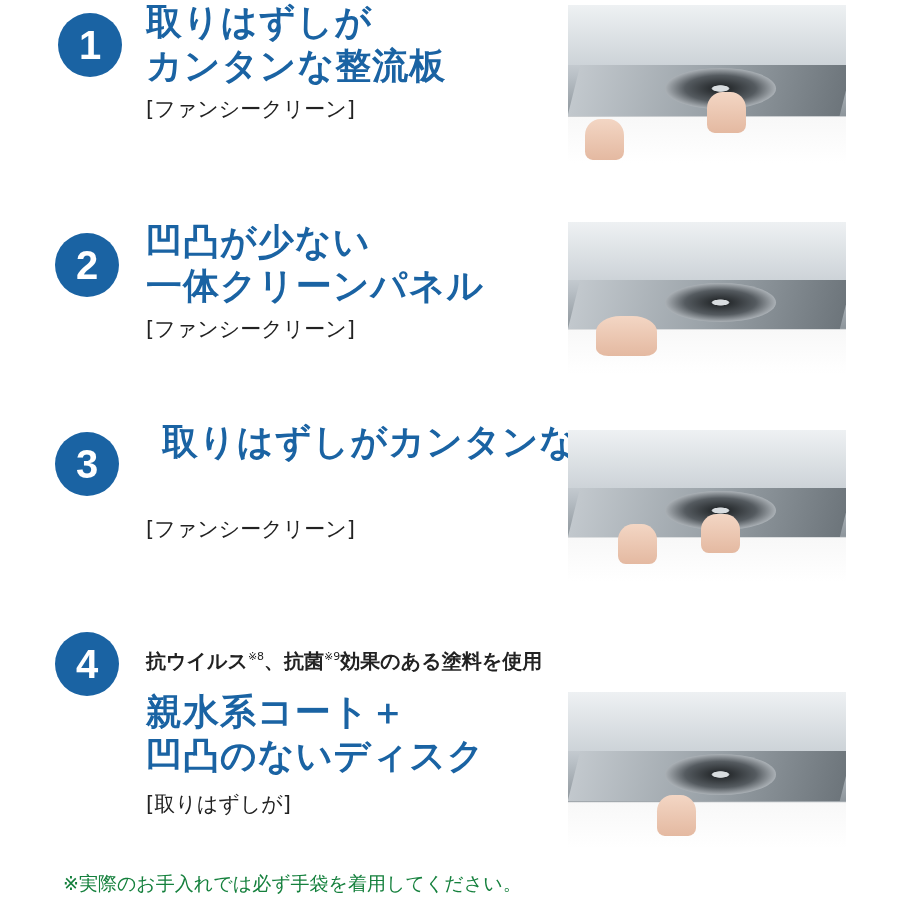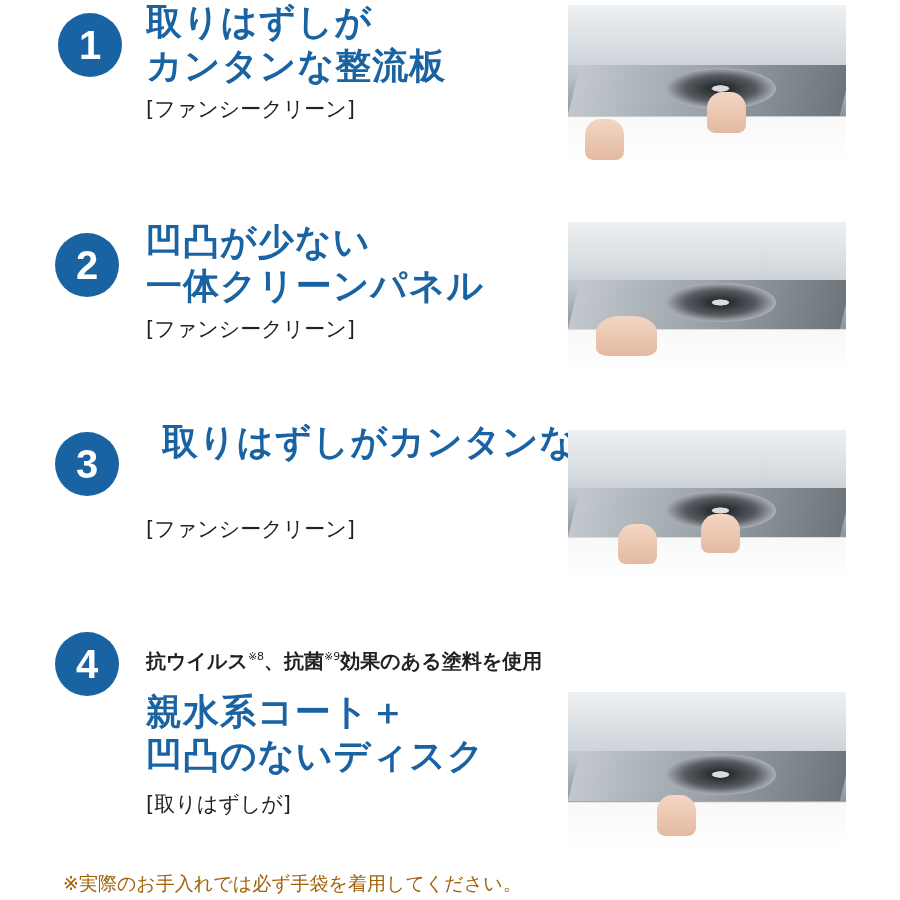--- a/index.html
+++ b/index.html
@@ -38,21 +38,21 @@
   }
   .photo .disc {
     position: absolute; left: 35%; top: 40%; width: 40%; height: 26%; border-radius: 50%;
     background: radial-gradient(ellipse at center, #d9dde0 0 10%, #2a2e31 12%, #555b60 45%, #a8aeb3 70%, #cfd3d6 100%);
   }
   .photo .hand {
     position: absolute; width: 14%; height: 26%; border-radius: 40% 40% 20% 20%;
     background: linear-gradient(180deg, #f3d6c4, #e4b9a1);
   }
   .footer {
-    position: absolute; left: 63px; top: 871px; font-size: 19px; color: #a16207; white-space: nowrap;
+    position: absolute; left: 63px; top: 871px; font-size: 19px; color: #15803d; white-space: nowrap;
   }
 </style>
 </head>
 <body>
 
 <div class="badge" style="left:58px; top:13px;">1</div>
 <div class="heading" style="left:146px; top:0px;">
   <div>取りはずしが</div>
   <div>カンタンな整流板</div>
 </div>

